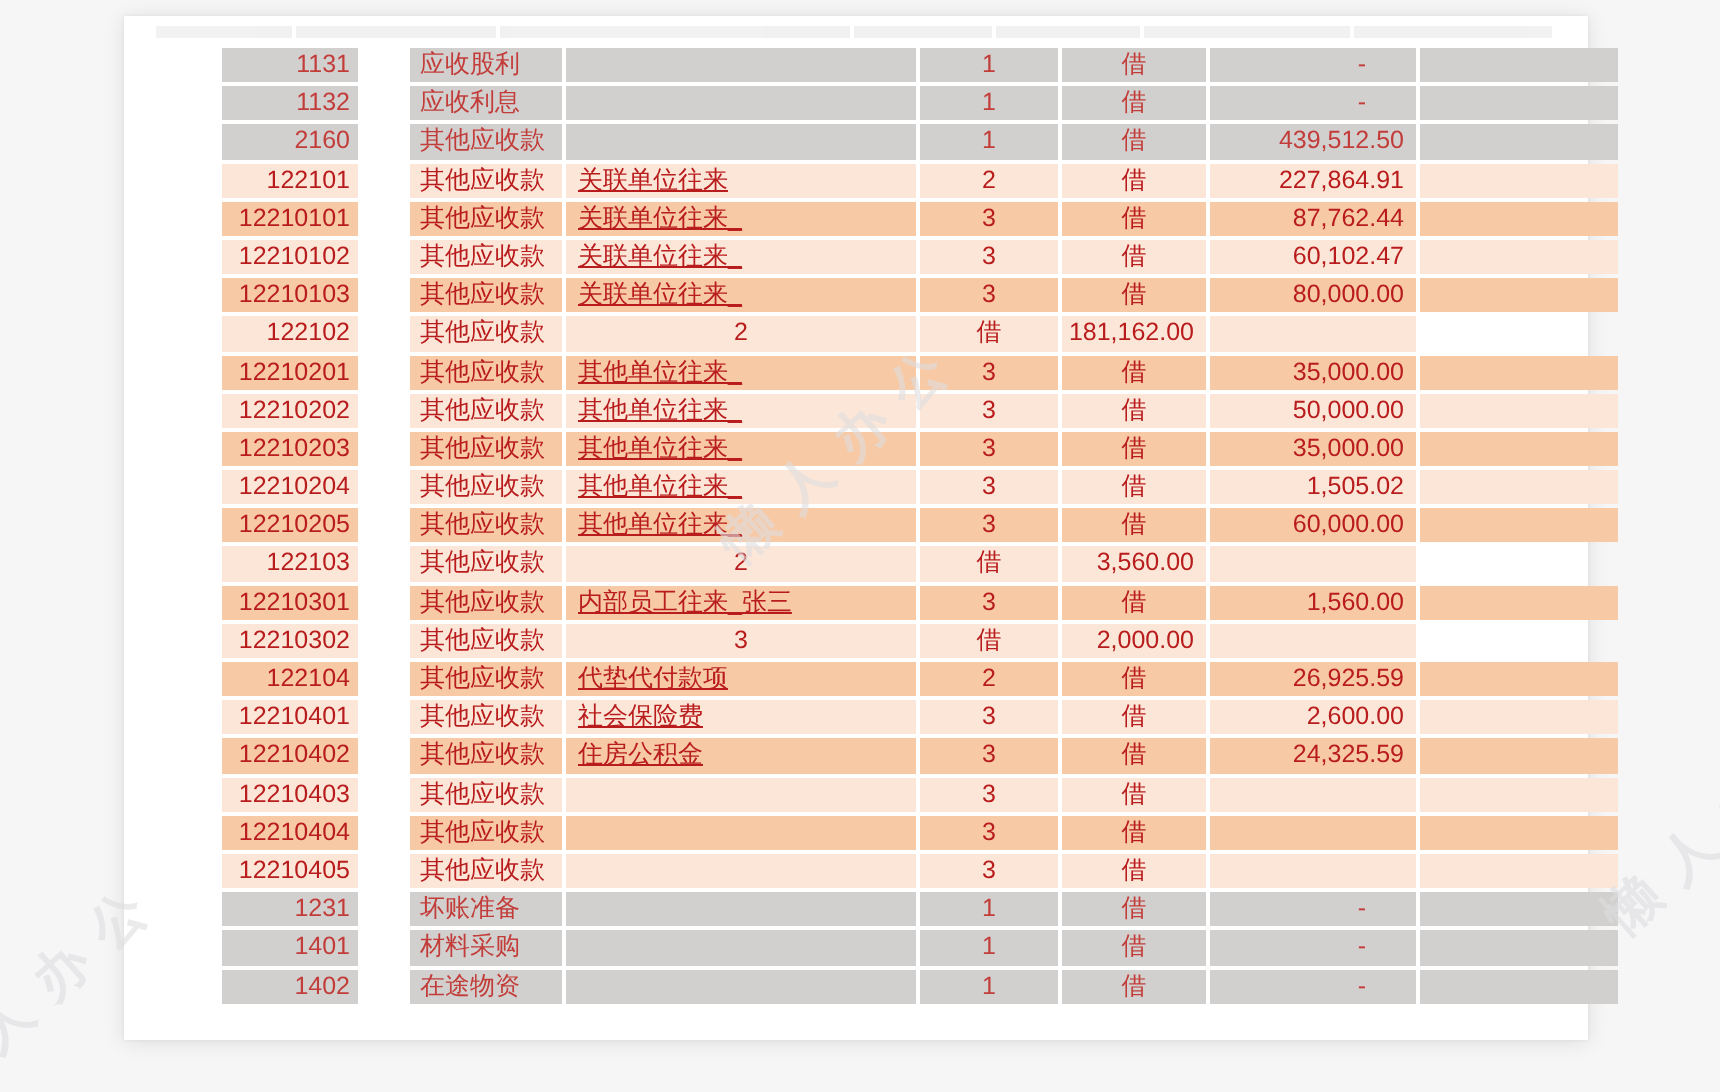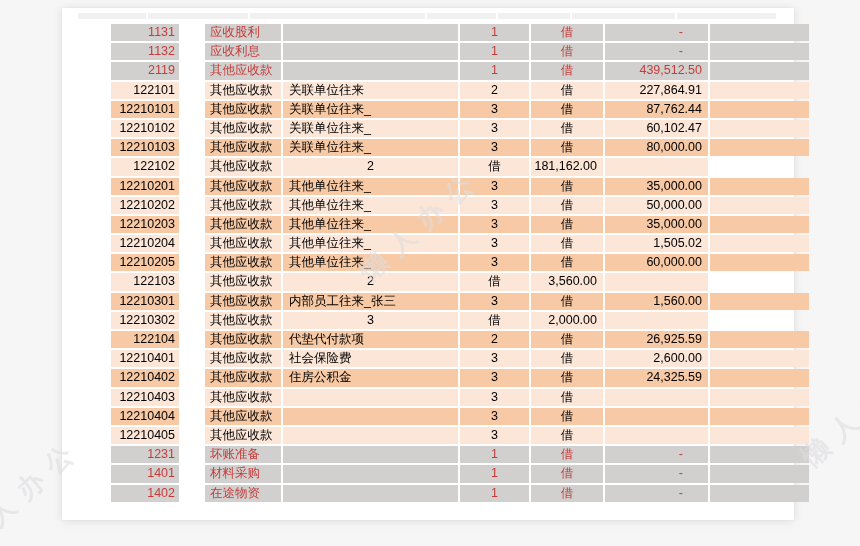--- a/index.html
+++ b/index.html
@@ -15,31 +15,31 @@
     box-shadow:0 1px 10px rgba(0,0,0,0.10),0 0 2px rgba(0,0,0,0.06);
   }
   .table{position:absolute;left:16px;top:16px;width:698px;padding-left:33px;}
   .row{
     display:grid;
     grid-template-columns:68px 100px 175px 69px 72px 103px 99px;
     column-gap:2px;
     height:17.2px;line-height:17.2px;
     margin-bottom:2px;
     font-size:12.5px;
-    color:#000000;
+    color:#b91c1c;
     white-space:nowrap;
   }
   .row > div{overflow:hidden;}
   .row.light > div{background:#fce6d8;}
   .row.dark  > div{background:#f7c9a5;}
   .row.summary > div{background:#d2d0cf;}
   .row.summary{color:#c23d3a;}
   .c-code{text-align:right;padding-right:4px;}
   .c-name{padding-left:5px;margin-left:24px;}
-  .c-detail{padding-left:6px;}
+  .c-detail{padding-left:6px;text-decoration:underline;}
   .c-level{text-align:center;}
   .c-dir{text-align:center;}
   .c-amount{text-align:right;padding-right:6px;}
   .c-amount.dash{padding-right:25px;}
   
   .ghost-row{
     position:absolute;left:16px;top:5px;width:698px;height:6px;
     display:grid;grid-template-columns:68px 100px 175px 69px 72px 103px 99px;column-gap:2px;
     opacity:0.28;
   }
@@ -85,21 +85,21 @@
         <div class="row summary">
           <div class="c-code">1132</div>
           <div class="c-name">应收利息</div>
           <div class="c-detail"></div>
           <div class="c-level">1</div>
           <div class="c-dir">借</div>
           <div class="c-amount dash">-</div>
           <div class="c-extra"></div>
         </div>
         <div class="row summary">
-          <div class="c-code">2119</div>
+          <div class="c-code">2160</div>
           <div class="c-name">其他应收款</div>
           <div class="c-detail"></div>
           <div class="c-level">1</div>
           <div class="c-dir">借</div>
           <div class="c-amount">439,512.50</div>
           <div class="c-extra"></div>
         </div>
         <div class="row light">
           <div class="c-code">122101</div>
           <div class="c-name">其他应收款</div>

